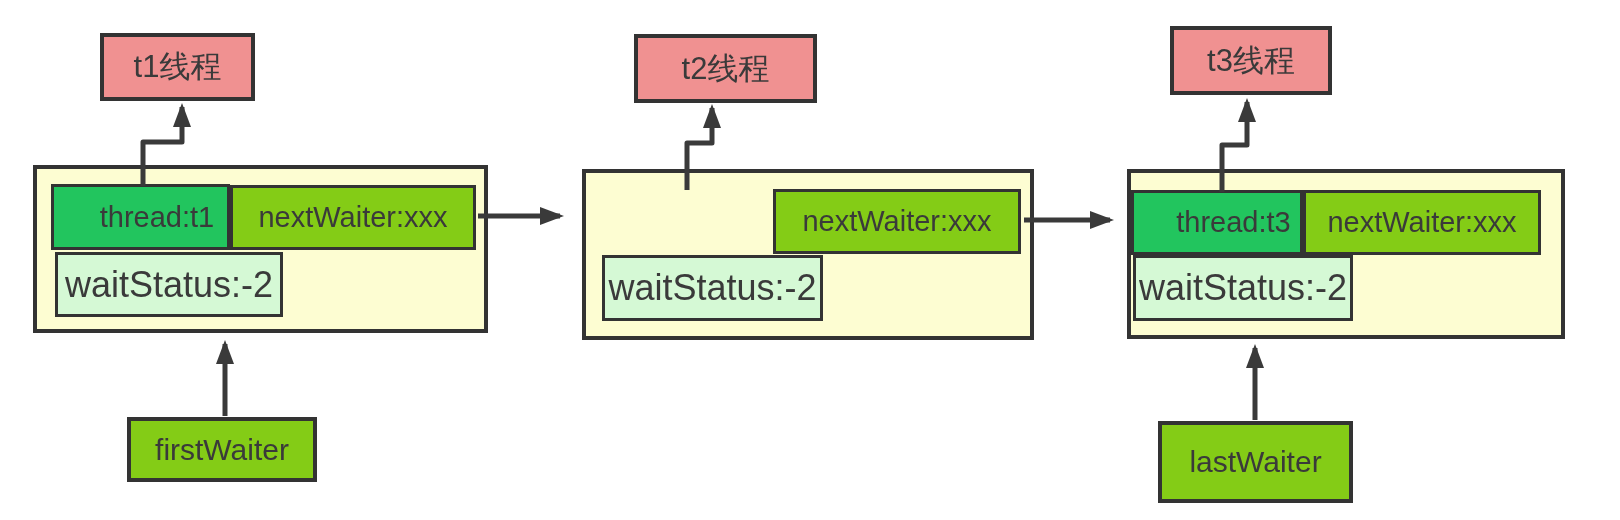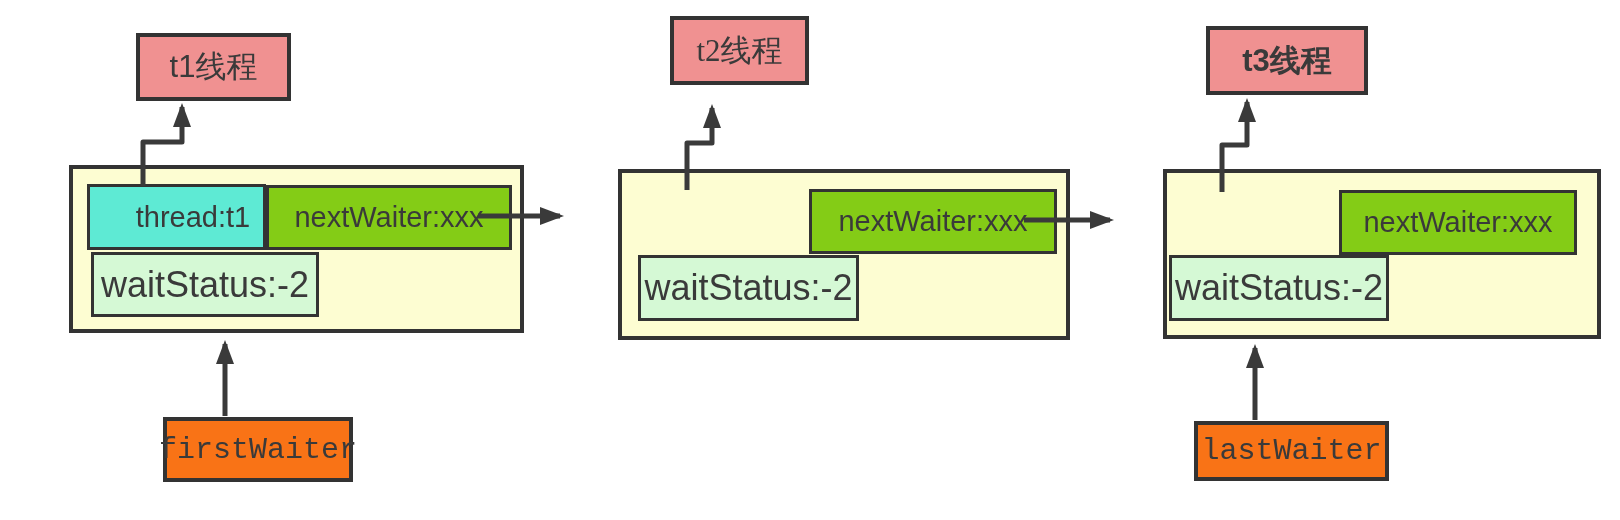--- a/index.html
+++ b/index.html
@@ -1,25 +1,25 @@
 <!DOCTYPE html>
 <html><head>
 <meta charset="utf-8">
 <style>
   html,body{margin:0;padding:0;background:#ffffff;}
   body{font-family:"Liberation Sans","DejaVu Sans",sans-serif;color:#3a3a3a;}
   .stage{position:relative;width:1620px;height:520px;background:#ffffff;overflow:hidden;}
   .box{position:absolute;box-sizing:border-box;display:flex;align-items:center;justify-content:center;
-       white-space:nowrap;margin-left:36px;}
+       white-space:nowrap;}
   .container-box{background:#FDFDD2;border:4px solid #333333;}
-  .thread-cell{background:#5eead4;border:3px solid #333333;font-size:29px;padding-left:33px;}
+  .thread-cell{background:#22c55e;border:3px solid #333333;font-size:29px;padding-left:33px;}
   .next-cell{background:#84cc16;border:3px solid #333333;font-size:29px;}
   .wait-cell{background:#D5F9D5;border:3px solid #333333;font-size:36px;}
   .label-box{background:#F09191;border:4px solid #333333;font-size:31px;}
-  .pointer-box{background:#f97316;border:4px solid #333333;font-size:30px;font-family:Liberation Mono, monospace;}
+  .pointer-box{background:#84cc16;border:4px solid #333333;font-size:30px;}
   svg.overlay{position:absolute;left:0;top:0;pointer-events:none;}
   svg.overlay path{fill:none;stroke:#3a3a3a;stroke-width:5;stroke-linejoin:round;stroke-linecap:butt;}
 </style>
 </head>
 <body>
 
 <div class="stage">
 
   <div class="box label-box" style="left:100px;top:33px;width:155px;height:68px;">
     <span>t1线程</span>
@@ -33,45 +33,48 @@
     <span>nextWaiter:xxx</span>
   </div>
   <div class="box wait-cell" style="left:55px;top:252px;width:228px;height:65px;">
     <span>waitStatus:-2</span>
   </div>
 
   <div class="box pointer-box" style="left:127px;top:417px;width:190px;height:65px;">
     <span>firstWaiter</span>
   </div>
 
-  <div class="box label-box" style="left:634px;top:16px;width:139px;height:69px;font-family:Liberation Serif, serif;">
+  <div class="box label-box" style="left:634px;top:34px;width:183px;height:69px;">
     <span>t2线程</span>
   </div>
 
   <div class="box container-box" style="left:582px;top:169px;width:452px;height:171px;"></div>
   <div class="box next-cell" style="left:773px;top:189px;width:248px;height:65px;">
     <span>nextWaiter:xxx</span>
   </div>
   <div class="box wait-cell" style="left:602px;top:255px;width:221px;height:66px;">
     <span>waitStatus:-2</span>
   </div>
 
-  <div class="box label-box" style="left:1170px;top:26px;width:162px;height:69px;font-weight:bold;">
+  <div class="box label-box" style="left:1170px;top:26px;width:162px;height:69px;">
     <span>t3线程</span>
   </div>
 
   <div class="box container-box" style="left:1127px;top:169px;width:438px;height:170px;"></div>
+  <div class="box thread-cell" style="left:1131px;top:190px;width:172px;height:65px;">
+    <span>thread:t3</span>
+  </div>
   <div class="box next-cell" style="left:1303px;top:190px;width:238px;height:65px;">
     <span>nextWaiter:xxx</span>
   </div>
   <div class="box wait-cell" style="left:1133px;top:255px;width:220px;height:66px;">
     <span>waitStatus:-2</span>
   </div>
 
-  <div class="box pointer-box" style="left:1158px;top:421px;width:195px;height:60px;">
+  <div class="box pointer-box" style="left:1158px;top:421px;width:195px;height:82px;">
     <span>lastWaiter</span>
   </div>
 
   <svg class="overlay" width="1620" height="520" viewBox="0 0 1620 520">
     <defs>
       <marker id="ah" markerUnits="userSpaceOnUse" markerWidth="26" markerHeight="20" refX="20" refY="9" orient="auto">
         <path d="M0,0 L24,9 L0,18 Z" style="fill:#3a3a3a;stroke:none;"></path>
       </marker>
     </defs>
     <path d="M143,186 L143,142 L182,142 L182,107" marker-end="url(#ah)"></path>

